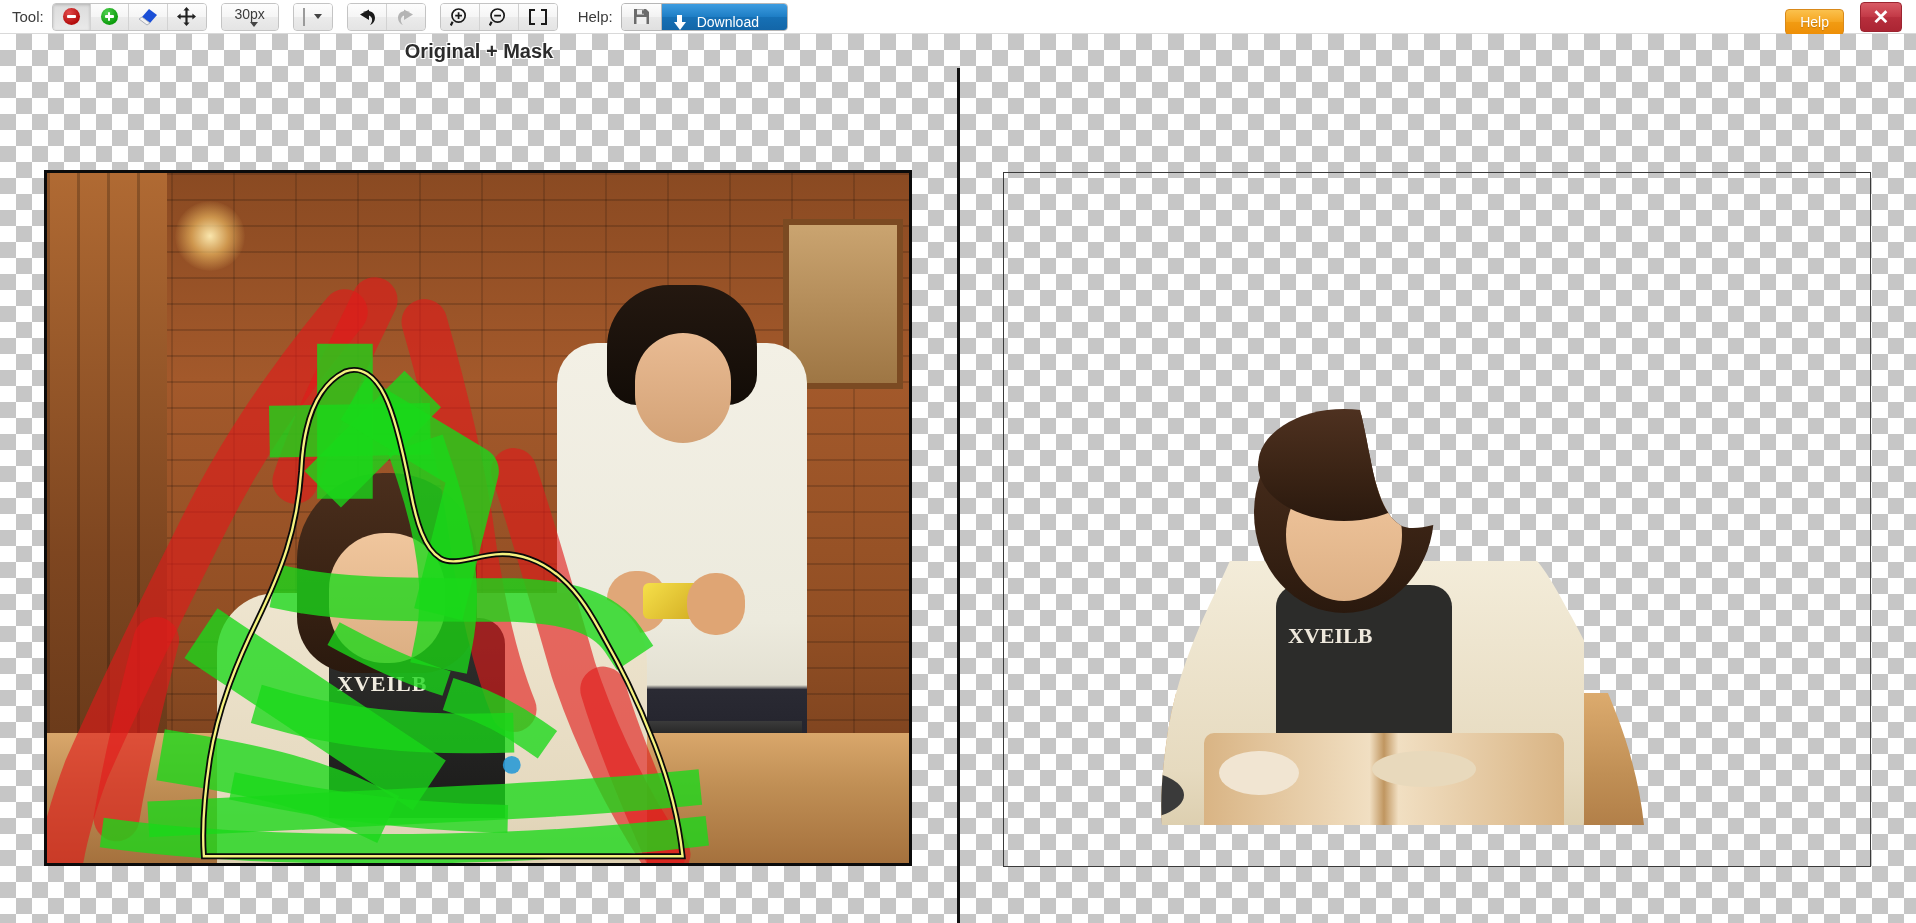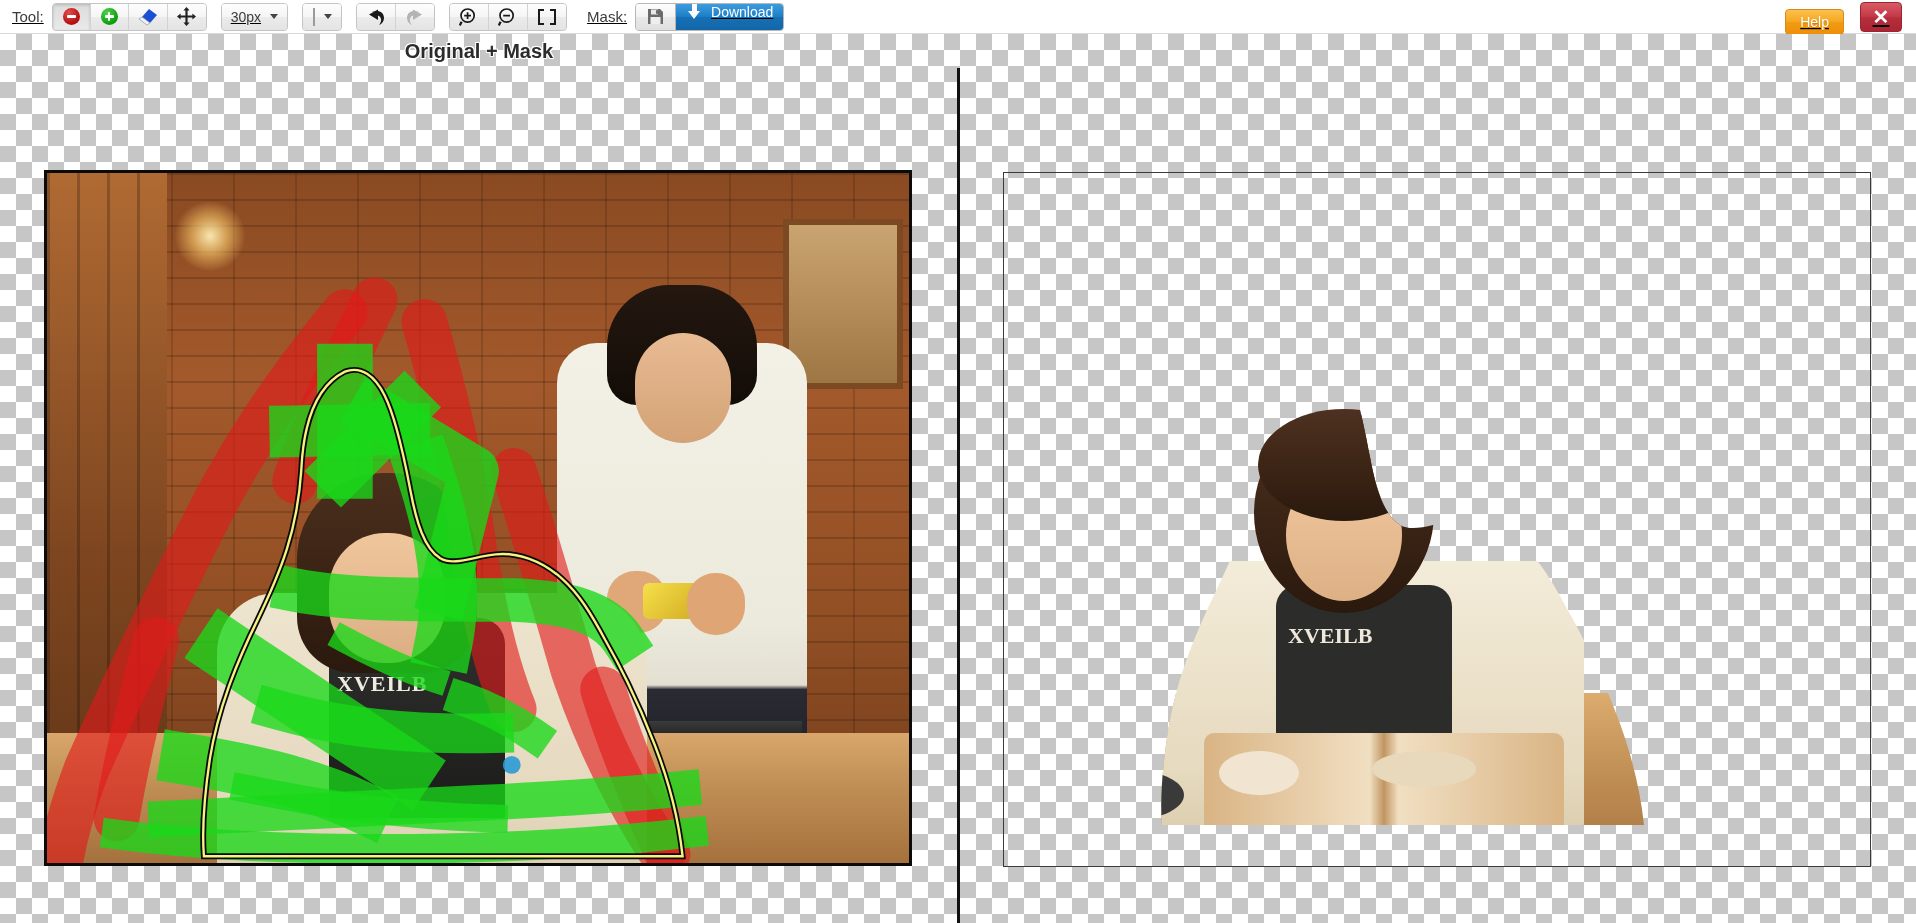--- a/index.html
+++ b/index.html
@@ -17,21 +17,20 @@
     position: relative;
     width: 1916px;
     height: 34px;
     background: #ffffff;
     border-bottom: 1px solid #d9d9d9;
     display: flex;
     align-items: center;
     padding: 0 6px;
     gap: 0px;
     white-space: nowrap;
-    text-decoration: underline;
   }
   .tb-label {
     font-size: 15px;
     color: #3b3b3b;
     padding: 0 8px 0 6px;
     line-height: 1;
     user-select: none;
   }
   .btn-group {
     display: flex;
@@ -55,21 +54,21 @@
     cursor: pointer;
     font-size: 14px;
     color: #333;
     position: relative;
   }
   .tbtn:last-child { border-right: none; }
   .tbtn.active {
     background: linear-gradient(to bottom,#dcdcdc 0%,#e4e4e4 60%,#eaeaea 100%);
     box-shadow: 0 1px 3px rgba(0,0,0,.18) inset;
   }
-  .tbtn.wide { min-width: 56px; }
+  .tbtn.wide { min-width: 56px; flex-direction: column; }
   .tbtn .caret {
     width: 0; height: 0;
     border-left: 4.5px solid transparent;
     border-right: 4.5px solid transparent;
     border-top: 5.5px solid #444;
     margin-left: 9px;
   }
   .tbtn .txt { font-size: 14px; color: #3c3c3c; }
 
   
@@ -106,21 +105,21 @@
   .file-group {
     display:flex; align-items:stretch; height:28px;
     border:1px solid #b7b7b7; border-radius:4px; overflow:hidden; margin-right:14px;
   }
   .file-save {
     min-width:40px; display:flex; align-items:center; justify-content:center;
     background: linear-gradient(to bottom,#fdfdfd 0%,#f2f2f2 50%,#e8e8e8 51%,#e0e0e0 100%);
     border-right:1px solid #b7b7b7; cursor:pointer;
   }
   .file-dl {
-    display:flex; align-items:flex-start; gap:11px; padding:0 10px 0 12px;
+    display:flex; align-items:flex-end; gap:11px; padding:0 28px 0 12px;
     background: linear-gradient(to bottom,#3d9ce0 0%,#1f7fc6 48%,#1670b5 52%,#1366a8 100%);
     color:#fff; font-size:14px; cursor:pointer;
   }
   .arrow-dn {
     position: relative; width: 12px; height: 15px; display:inline-block;
   }
   .arrow-dn::before {
     content:""; position:absolute; left:3.5px; top:0; width:5px; height:8px; background:#fff;
   }
   .arrow-dn::after {
@@ -389,21 +388,21 @@
     <div class="tbtn">
       <span class="ic">
         <svg width="20" height="18" viewBox="0 0 20 18">
           <path d="M7 2 H2 V16 H7" fill="none" stroke="#1a1a1a" stroke-width="2"></path>
           <path d="M13 2 H18 V16 H13" fill="none" stroke="#1a1a1a" stroke-width="2"></path>
         </svg>
       </span>
     </div>
   </div>
 
-  <span class="tb-label">Mask:</span>
+  <span class="tb-label">Help:</span>
 
   <div class="file-group">
     <div class="file-save">
       <span class="ic">
         <svg width="17" height="17" viewBox="0 0 17 17">
           <path d="M1 1 H13 L16 4 V16 H1 Z" fill="#6b6b6b"></path>
           <rect x="4" y="1.5" width="7" height="5" fill="#e9e9e9"></rect>
           <rect x="9" y="2.2" width="2" height="3.6" fill="#6b6b6b"></rect>
           <rect x="3.5" y="9" width="10" height="7" fill="#efefef"></rect>
         </svg>

